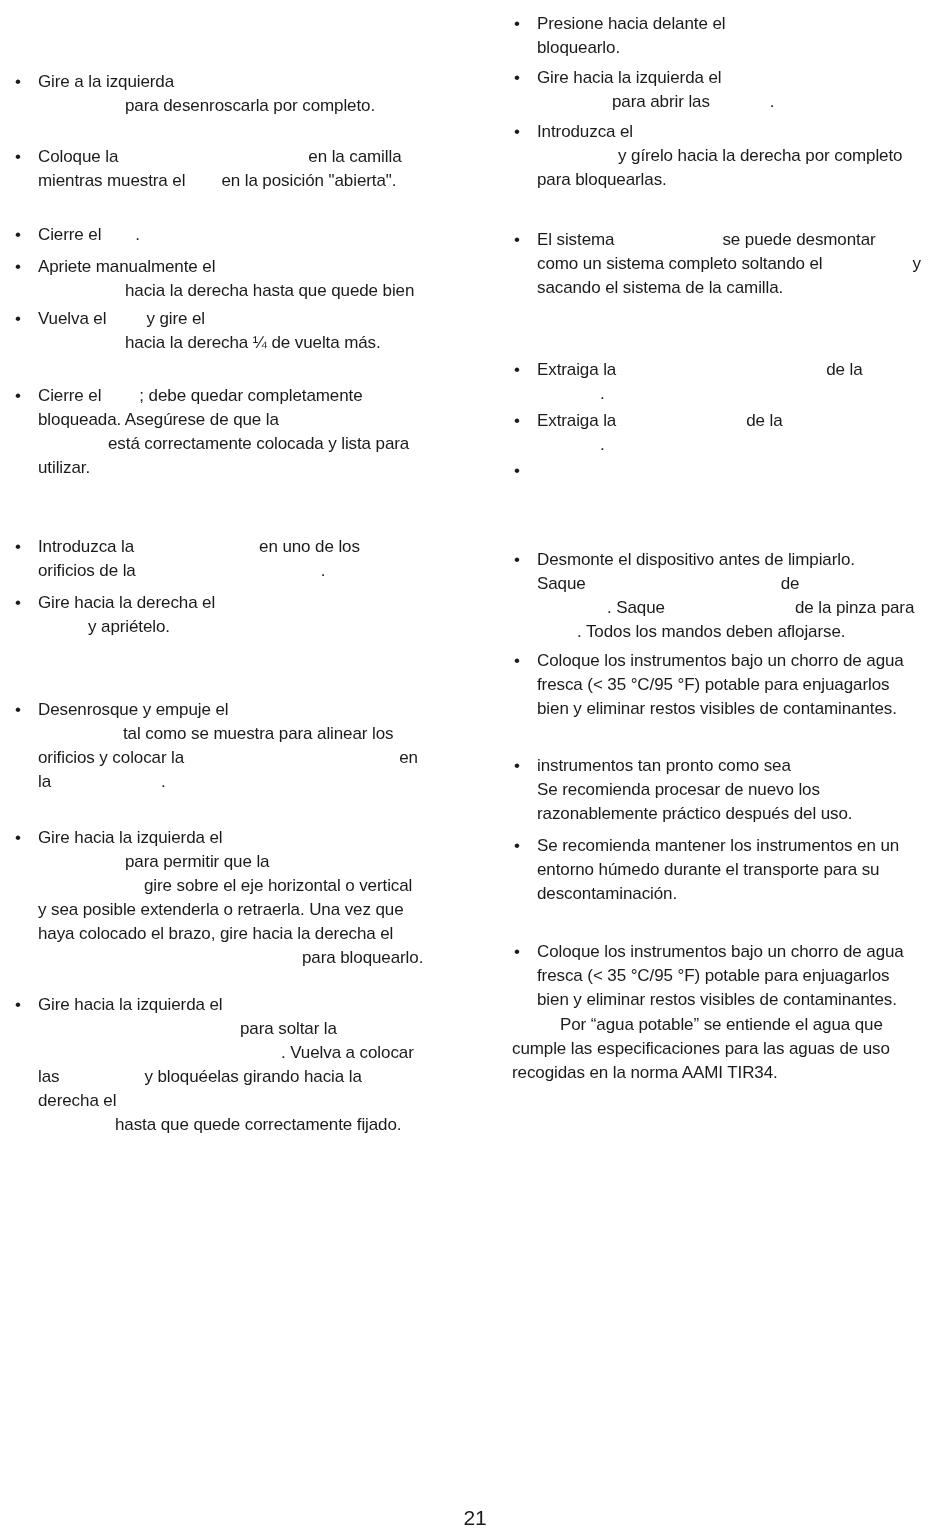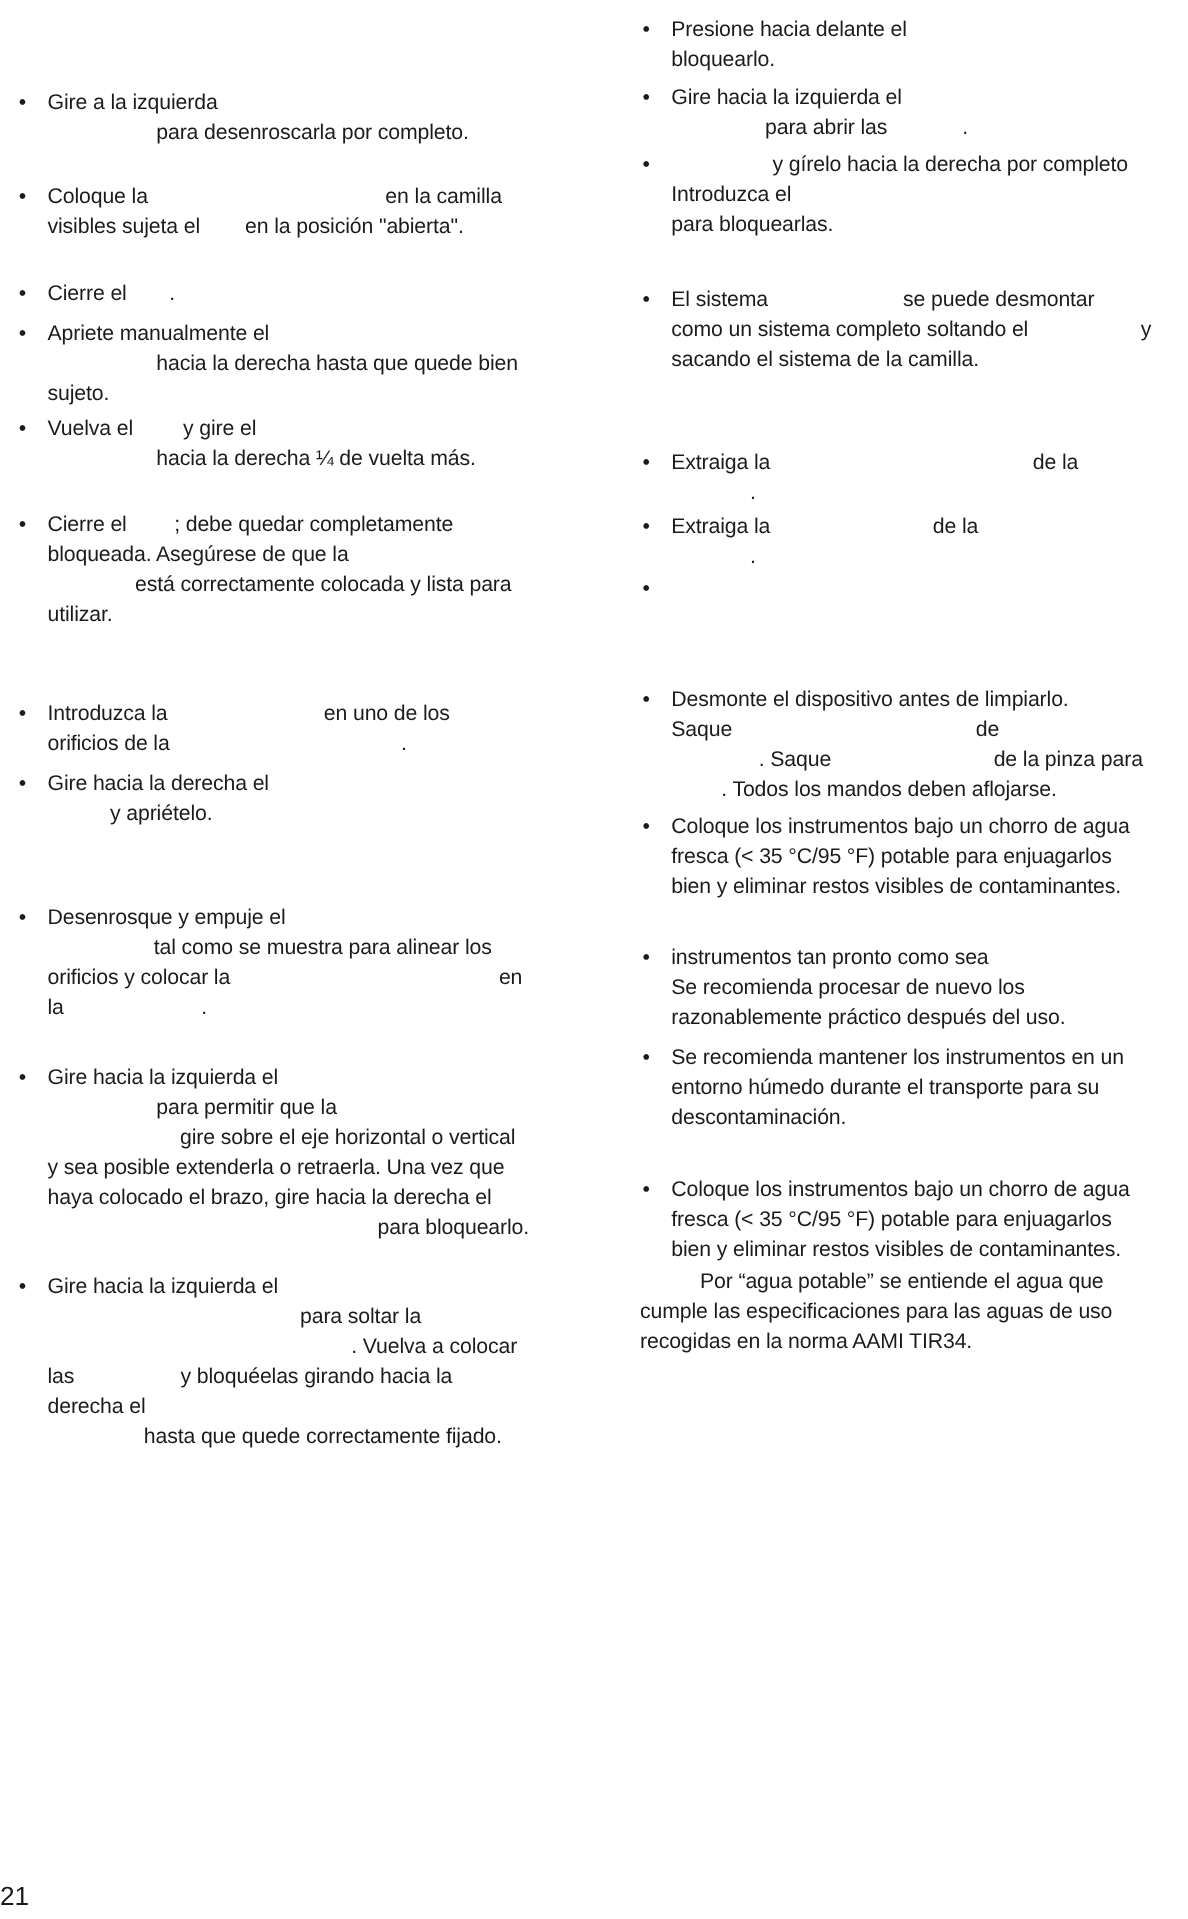--- a/index.html
+++ b/index.html
@@ -48,55 +48,55 @@
   }
   .gap {
     display: inline-block;
     height: 1px;
   }
   .page-number {
     position: absolute;
     left: 0;
     right: 0;
     top: 1506px;
+    text-align: center;
     font-size: 21px;
     color: #1b1b1b;
   }
 </style>
 </head>
 <body>
 
 <div class="page">
   <div class="column col-left">
       <div class="item" style="margin-top: 0px;">
         <span class="bullet">•</span>
         <div class="content">
           <div class="line"><span class="seg">Gire a la izquierda</span></div>
           <div class="line"><span class="gap" style="width: 87px;"></span><span class="seg">para desenroscarla por completo.</span></div>
         </div>
       </div>
       <div class="item" style="margin-top: 27px;">
         <span class="bullet">•</span>
         <div class="content">
           <div class="line"><span class="seg">Coloque la</span><span class="gap" style="width: 190px;"></span><span class="seg">en la camilla</span></div>
-          <div class="line"><span class="seg">visibles sujeta el</span><span class="gap" style="width: 36px;"></span><span class="seg">en la posición "abierta".</span></div>
+          <div class="line"><span class="seg">mientras muestra el</span><span class="gap" style="width: 36px;"></span><span class="seg">en la posición "abierta".</span></div>
         </div>
       </div>
       <div class="item" style="margin-top: 30px;">
         <span class="bullet">•</span>
         <div class="content">
           <div class="line"><span class="seg">Cierre el</span><span class="gap" style="width: 34px;"></span><span class="seg">.</span></div>
         </div>
       </div>
       <div class="item" style="margin-top: 8px;">
         <span class="bullet">•</span>
         <div class="content">
           <div class="line"><span class="seg">Apriete manualmente el</span></div>
           <div class="line"><span class="gap" style="width: 87px;"></span><span class="seg">hacia la derecha hasta que quede bien</span></div>
-          <div class="line"><span class="seg">sujeto.</span></div>
         </div>
       </div>
       <div class="item" style="margin-top: 4px;">
         <span class="bullet">•</span>
         <div class="content">
           <div class="line"><span class="seg">Vuelva el</span><span class="gap" style="width: 40px;"></span><span class="seg">y gire el</span></div>
           <div class="line"><span class="gap" style="width: 87px;"></span><span class="seg">hacia la derecha ¼ de vuelta más.</span></div>
         </div>
       </div>
       <div class="item" style="margin-top: 29px;">
@@ -165,22 +165,22 @@
       <div class="item" style="margin-top: 6px;">
         <span class="bullet">•</span>
         <div class="content">
           <div class="line"><span class="seg">Gire hacia la izquierda el</span></div>
           <div class="line"><span class="gap" style="width: 75px;"></span><span class="seg">para abrir las</span><span class="gap" style="width: 60px;"></span><span class="seg">.</span></div>
         </div>
       </div>
       <div class="item" style="margin-top: 6px;">
         <span class="bullet">•</span>
         <div class="content">
+          <div class="line"><span class="seg">Introduzca el</span></div>
           <div class="line"><span class="gap" style="width: 81px;"></span><span class="seg">y gírelo hacia la derecha por completo</span></div>
-          <div class="line"><span class="seg">Introduzca el</span></div>
           <div class="line"><span class="seg">para bloquearlas.</span></div>
         </div>
       </div>
       <div class="item" style="margin-top: 36px;">
         <span class="bullet">•</span>
         <div class="content">
           <div class="line"><span class="seg">El sistema</span><span class="gap" style="width: 108px;"></span><span class="seg">se puede desmontar</span></div>
           <div class="line"><span class="seg">como un sistema completo soltando el</span><span class="gap" style="width: 90px;"></span><span class="seg">y</span></div>
           <div class="line"><span class="seg">sacando el sistema de la camilla.</span></div>
         </div>

